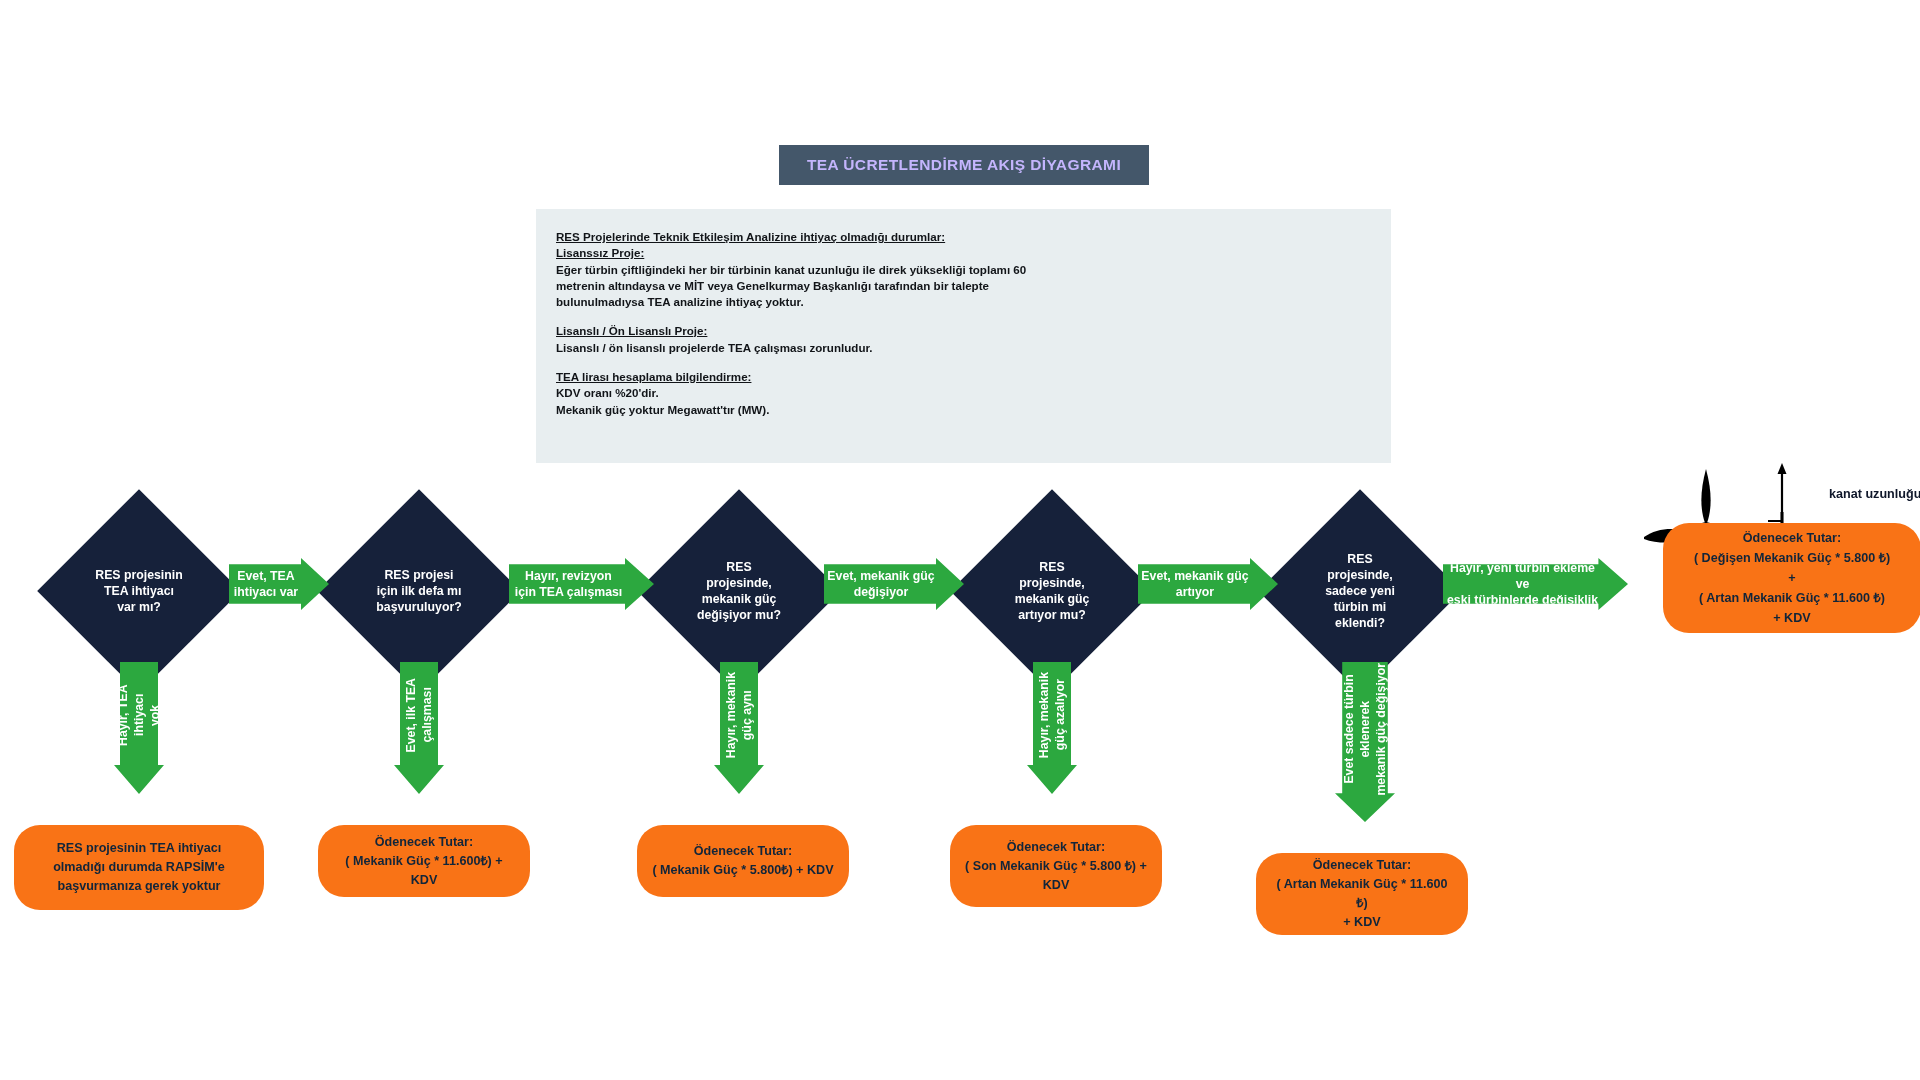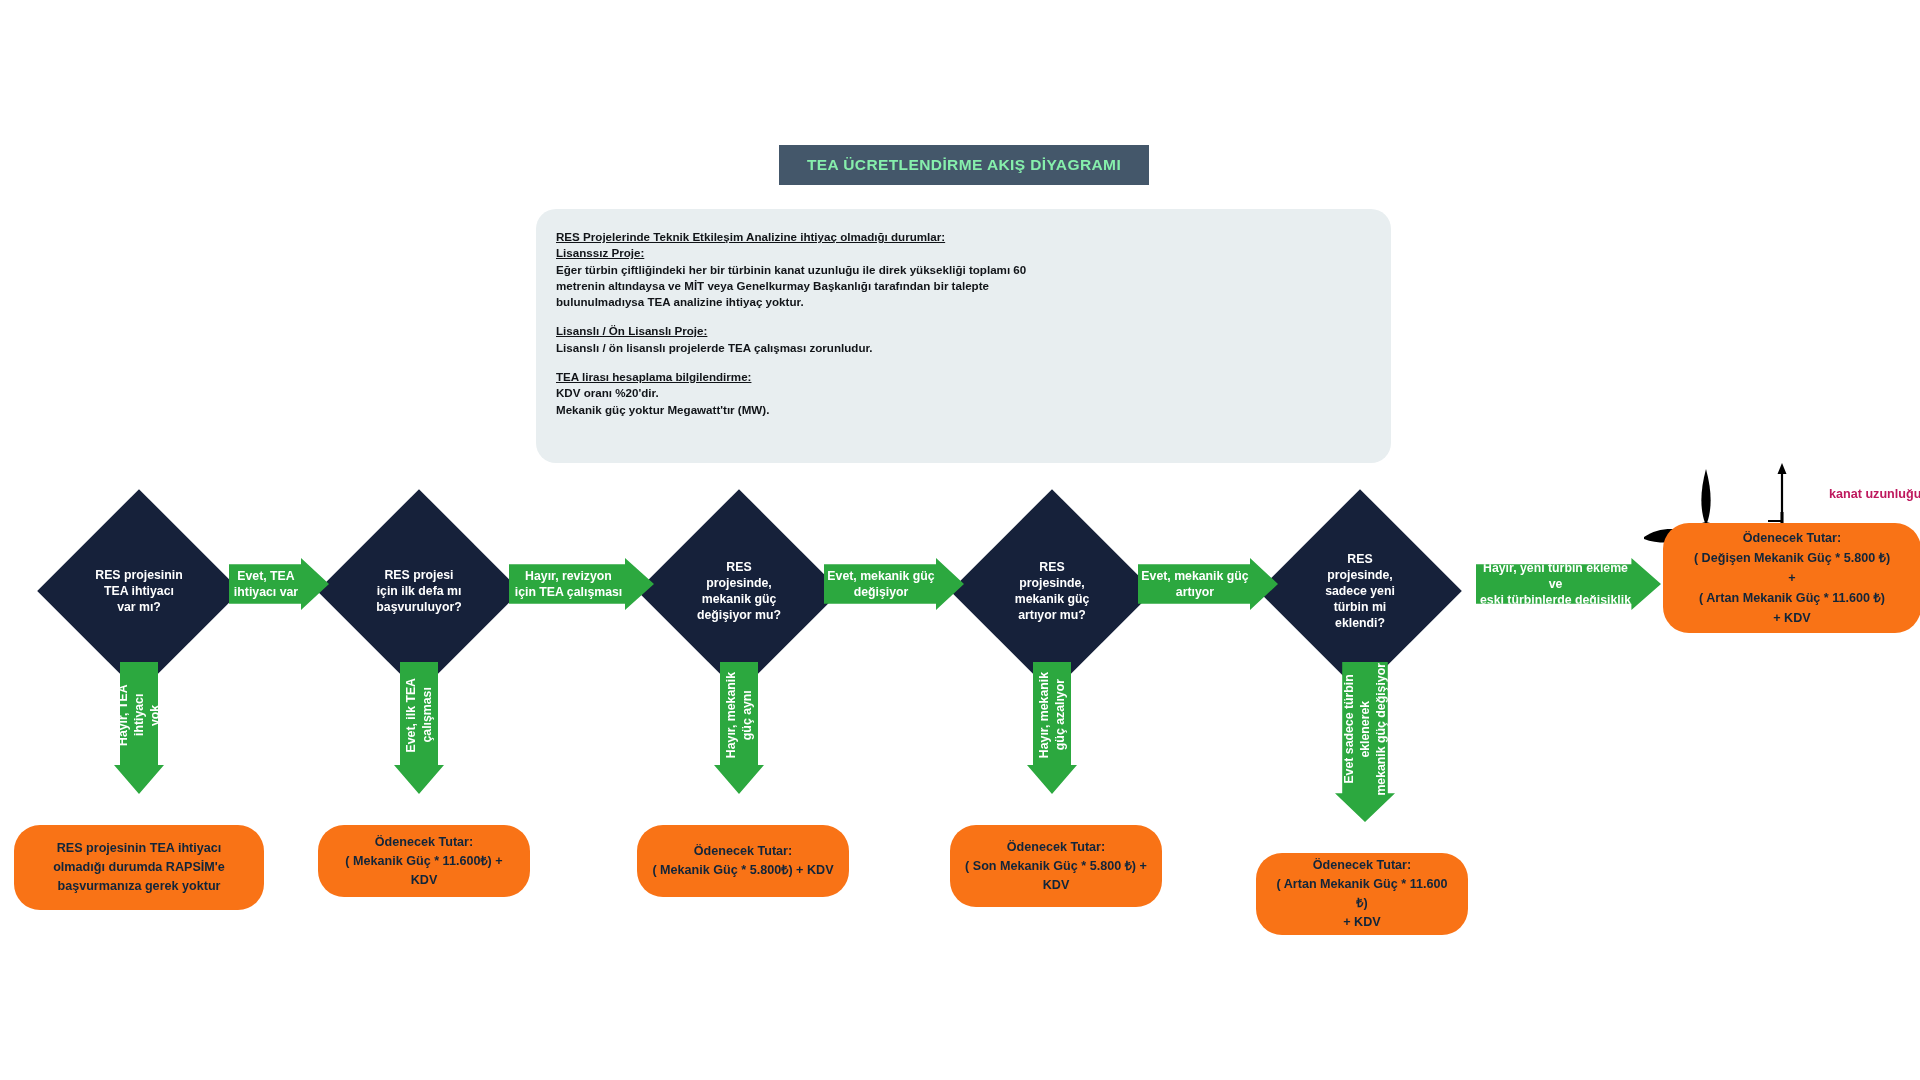--- a/index.html
+++ b/index.html
@@ -11,32 +11,32 @@
   }
   #stage { position: relative; width: 1920px; height: 1080px; }
 
   
   .title-banner {
     position: absolute;
     left: 779px; top: 145px;
     width: 370px; height: 40px;
     background: #44576a;
     display: flex; align-items: center; justify-content: center;
-    color: #86efac;
+    color: #c4b5fd;
     font-size: 15.5px; font-weight: bold;
     letter-spacing: .4px;
   }
 
   
   .info-panel {
     position: absolute;
     left: 536px; top: 209px;
     width: 855px; height: 254px;
     background: #e8eef0;
-    border-radius: 20px;
+    border-radius: 0;
   }
   .info-text {
     position: absolute;
     left: 20px; top: 20px;
     width: 530px;
     font-size: 11.6px;
     font-weight: bold;
     color: #111418;
     line-height: 16.3px;
   }
@@ -52,21 +52,21 @@
   }
   .dim-wrap {
     position: absolute;
     left: 1232px; top: 250px;
     width: 170px; height: 160px;
   }
   .dim-label {
     position: absolute;
     font-size: 12.6px;
     font-weight: bold;
-    color: #be185d;
+    color: #0f172a;
     white-space: nowrap;
     padding-left: 31px;
   }
   .dim-label.blade { left: 30px; top: 28px; }
   .dim-label.tower { left: 30px; top: 104px; }
 
   
   .diamond {
     position: absolute;
     width: 144px; height: 144px;
@@ -229,21 +229,21 @@
   <div class="harrow" style="left:824px; top:558px; width:140px; clip-path: polygon(0 12%, 80% 12%, 80% 0, 100% 50%, 80% 100%, 80% 88%, 0 88%);">
     <span>Evet, mekanik güç
 değişiyor</span>
   </div>
 
   <div class="harrow" style="left:1138px; top:558px; width:140px; clip-path: polygon(0 12%, 80% 12%, 80% 0, 100% 50%, 80% 100%, 80% 88%, 0 88%);">
     <span>Evet, mekanik güç
 artıyor</span>
   </div>
 
-  <div class="harrow" style="left:1476px; top:558px; width:185px; clip-path: polygon(0 12%, 84% 12%, 84% 0, 100% 50%, 84% 100%, 84% 88%, 0 88%);">
+  <div class="harrow" style="left:1443px; top:558px; width:185px; clip-path: polygon(0 12%, 84% 12%, 84% 0, 100% 50%, 84% 100%, 84% 88%, 0 88%);">
     <span>Hayır, yeni türbin ekleme ve
 eski türbinlerde değişiklik</span>
   </div>
 
   <div class="varrow" style="left:114px; top:662px; height:132px; clip-path: polygon(12% 0, 88% 0, 88% 78%, 100% 78%, 50% 100%, 0 78%, 12% 78%);">
     <span>Hayır, TEA ihtiyacı
 yok</span>
   </div>
 
   <div class="varrow" style="left:394px; top:662px; height:132px; clip-path: polygon(12% 0, 88% 0, 88% 78%, 100% 78%, 50% 100%, 0 78%, 12% 78%);">

